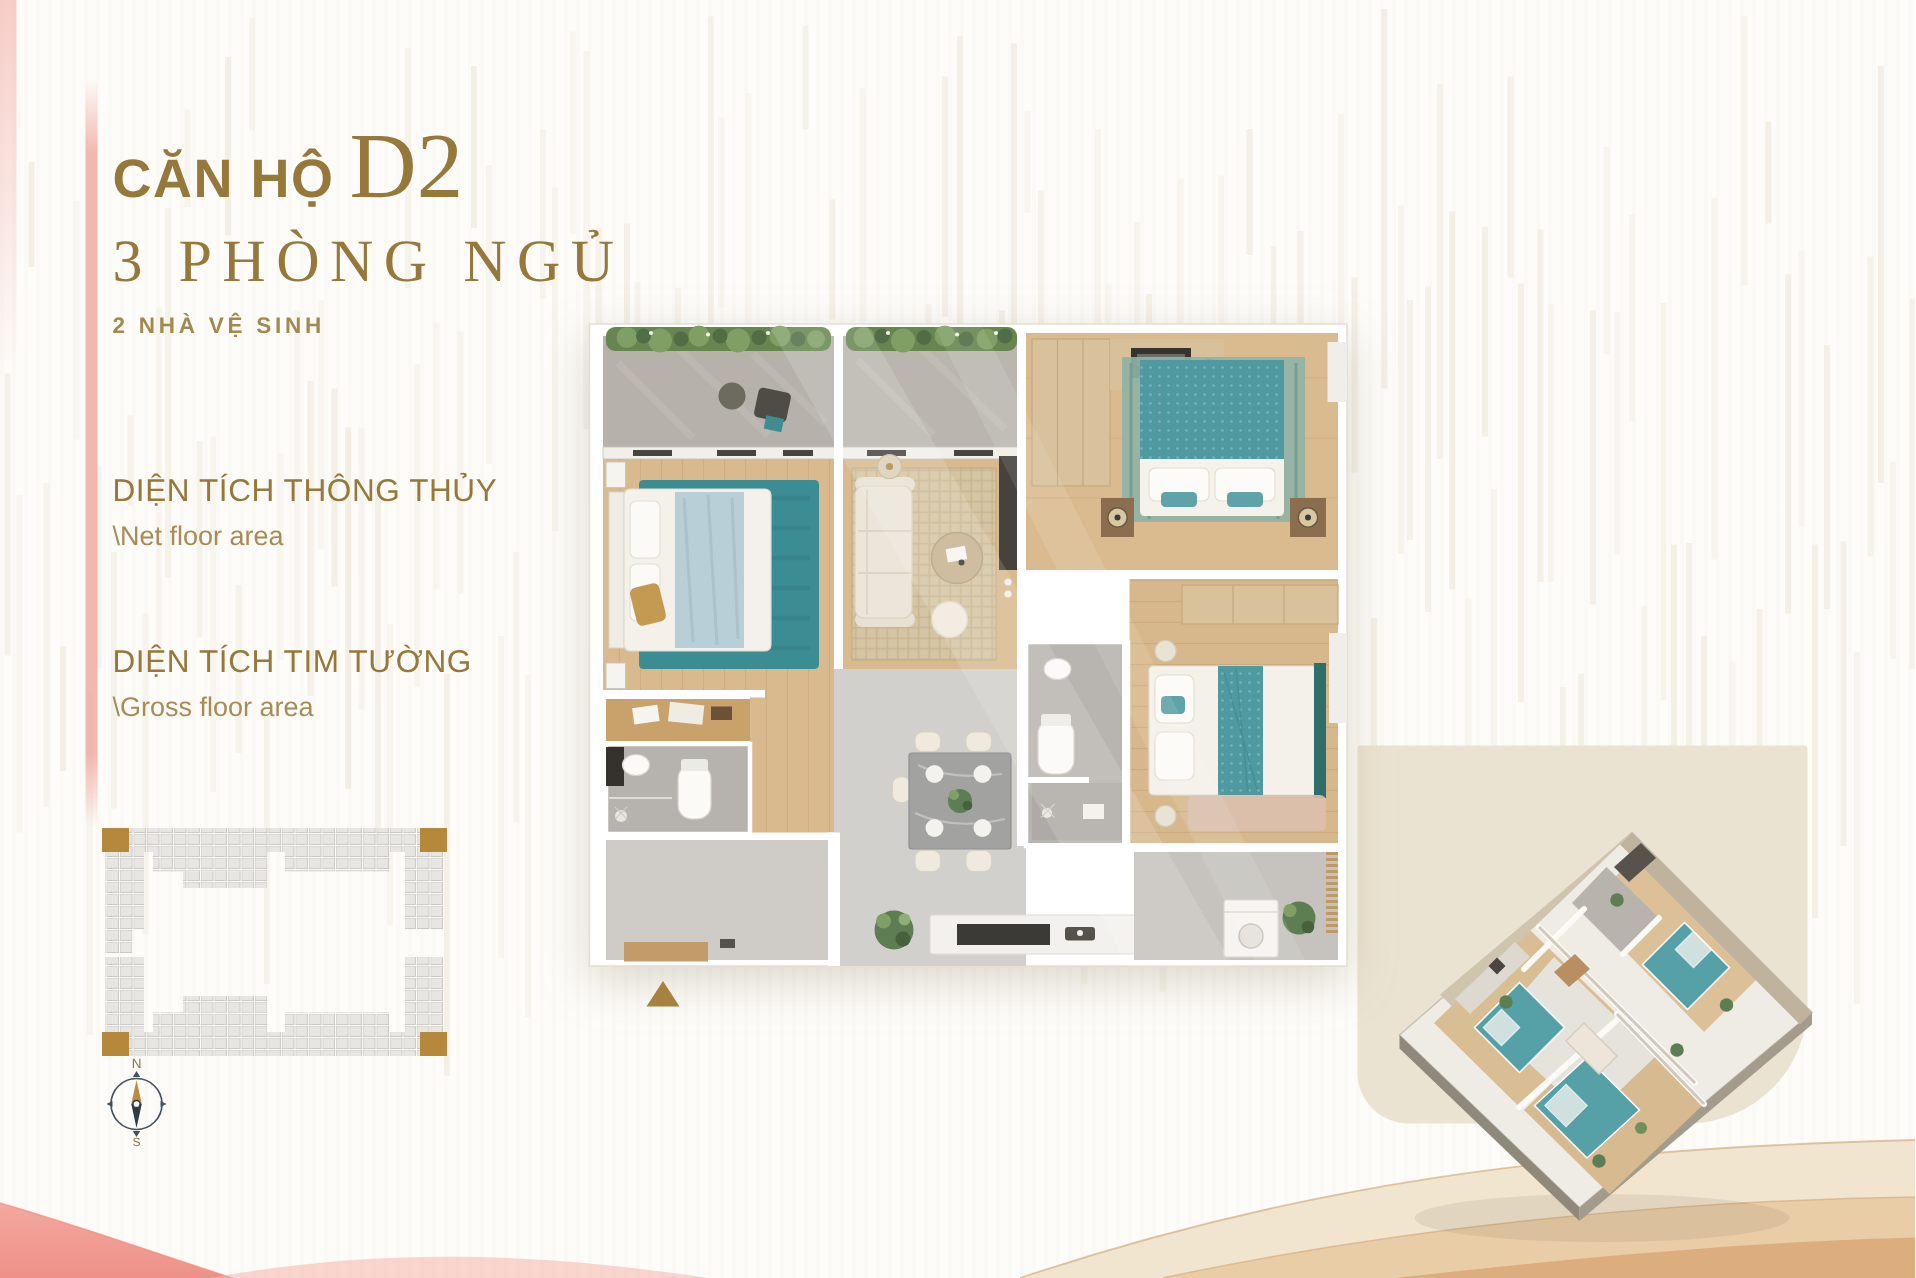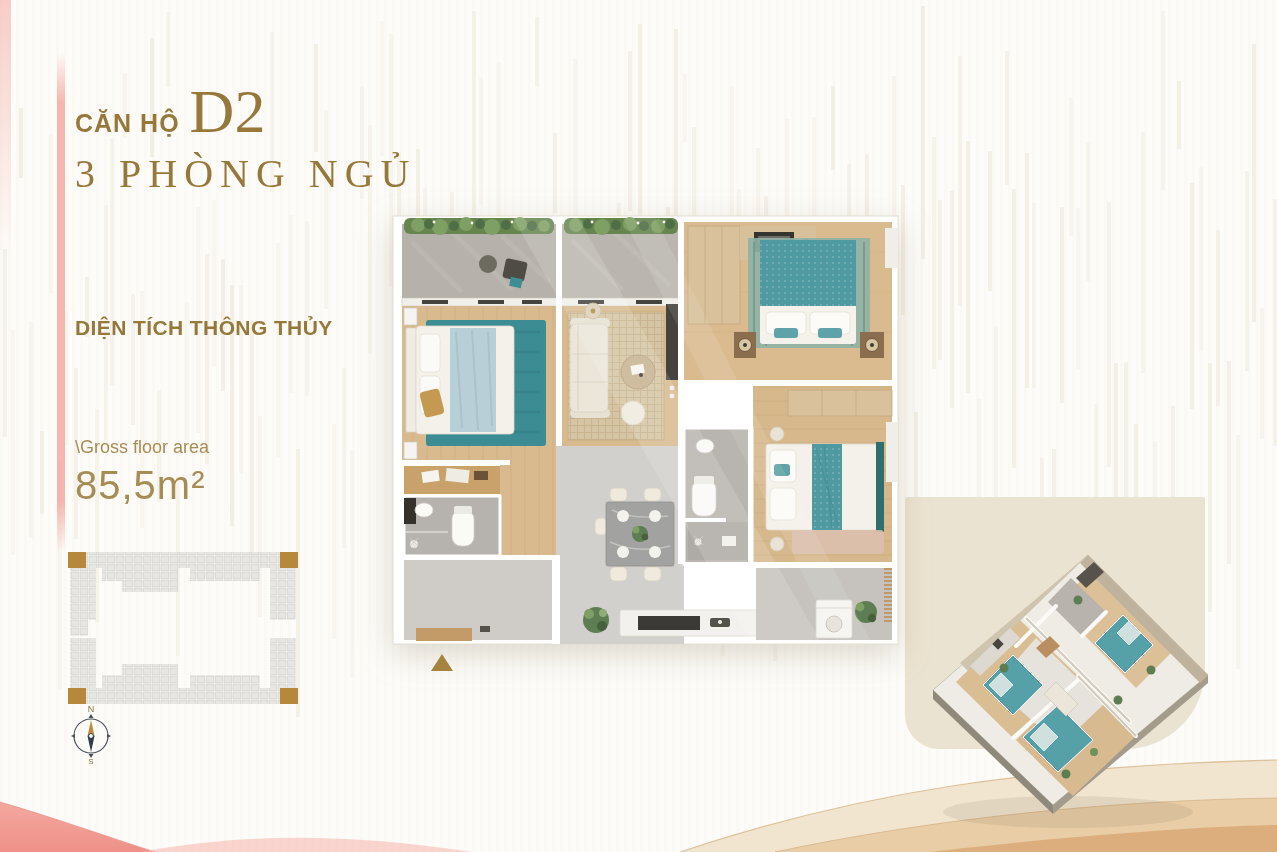--- a/index.html
+++ b/index.html
@@ -18,29 +18,29 @@
   .skyline{position:absolute;inset:0;overflow:hidden;}
   .skyline i{position:absolute;width:4px;background:#f0ebe0;display:block;}
   
   .pink-corner-wisp{position:absolute;left:0;top:0;width:11px;height:300px;
     background:linear-gradient(180deg, rgba(243,167,159,.55), rgba(243,167,159,0) 85%);}
   .pink-accent-line{position:absolute;left:57px;top:52px;width:8px;height:500px;border-radius:4px;
     background:linear-gradient(180deg, rgba(243,167,159,0), rgba(240,154,145,.7) 10%, rgba(240,154,145,.7) 90%, rgba(243,167,159,0));}
   
   .title-block{position:absolute;left:75px;top:84px;color:var(--gold);}
   .title-row{display:flex;align-items:baseline;gap:10px;}
-  .unit-label{font-size:25px;font-weight:bold;letter-spacing:1px;}
+  .unit-label{font-size:36px;font-weight:bold;letter-spacing:1px;}
   .unit-code{font-family:"Liberation Serif","DejaVu Serif",serif;font-size:62px;line-height:.9;font-weight:400;}
   .bedrooms-line{font-family:"Liberation Serif","DejaVu Serif",serif;font-size:40px;letter-spacing:7px;margin-top:10px;}
   .bathrooms-line{font-size:15px;font-weight:bold;letter-spacing:2.5px;margin-top:12px;color:#a3894e;}
   .plan-caption{position:absolute;left:1024px;top:110px;font-size:19px;letter-spacing:2px;color:var(--gold-light);font-weight:500;}
   
   .area-block{position:absolute;left:75px;width:330px;color:var(--gold);}
   .area-net{top:316px;} .area-gross{top:430px;}
-  .area-title{font-size:21px;font-weight:bold;letter-spacing:.4px;}
+  .area-title{font-size:21px;font-weight:normal;letter-spacing:.4px;}
   .area-sub{font-size:18px;color:#a68c55;margin-top:7px;}
   .area-value{font-size:40px;color:#a68c55;font-weight:400;margin-top:5px;letter-spacing:1px;}
   
   .siteplan{position:absolute;left:62px;top:548px;}
   .compass{position:absolute;left:63px;top:703px;}
   .floorplan{position:absolute;left:392px;top:212px;filter:drop-shadow(0 10px 16px rgba(140,125,95,.28));}
   .entrance-arrow{position:absolute;left:431px;top:654px;width:0;height:0;
     border-left:11px solid transparent;border-right:11px solid transparent;border-bottom:17px solid #a5823e;}
   .beige-block{position:absolute;left:905px;top:497px;width:300px;height:252px;
     background:var(--beige-block);border-radius:2px 2px 80px 34px;}
@@ -197,28 +197,30 @@
     </div>
   <div class="pink-corner-wisp"></div>
   <div class="pink-accent-line"></div>
 
   <div class="title-block">
     <div class="title-row">
       <span class="unit-label">CĂN HỘ</span>
       <span class="unit-code">D2</span>
     </div>
     <div class="bedrooms-line">3 PHÒNG NGỦ</div>
+    <div class="bathrooms-line">2 NHÀ VỆ SINH</div>
   </div>
 
   <div class="area-block area-net">
     <div class="area-title">DIỆN TÍCH THÔNG THỦY</div>
+    <div class="area-sub">\Net floor area</div>
   </div>
   <div class="area-block area-gross">
+    <div class="area-title">DIỆN TÍCH TIM TƯỜNG</div>
     <div class="area-sub">\Gross floor area</div>
-    <div class="area-value">85,5m²</div>
   </div>
 
   <svg class="siteplan" width="244" height="162" viewBox="0 0 244 162">
     <defs>
       <pattern id="cells" width="9" height="8" patternUnits="userSpaceOnUse">
         <rect width="8" height="7" fill="#e7e6e2" stroke="#cbcac6" stroke-width="0.7"></rect>
       </pattern>
     </defs>
     <g>
       <rect x="24" y="4" width="194" height="16" fill="url(#cells)"></rect>

